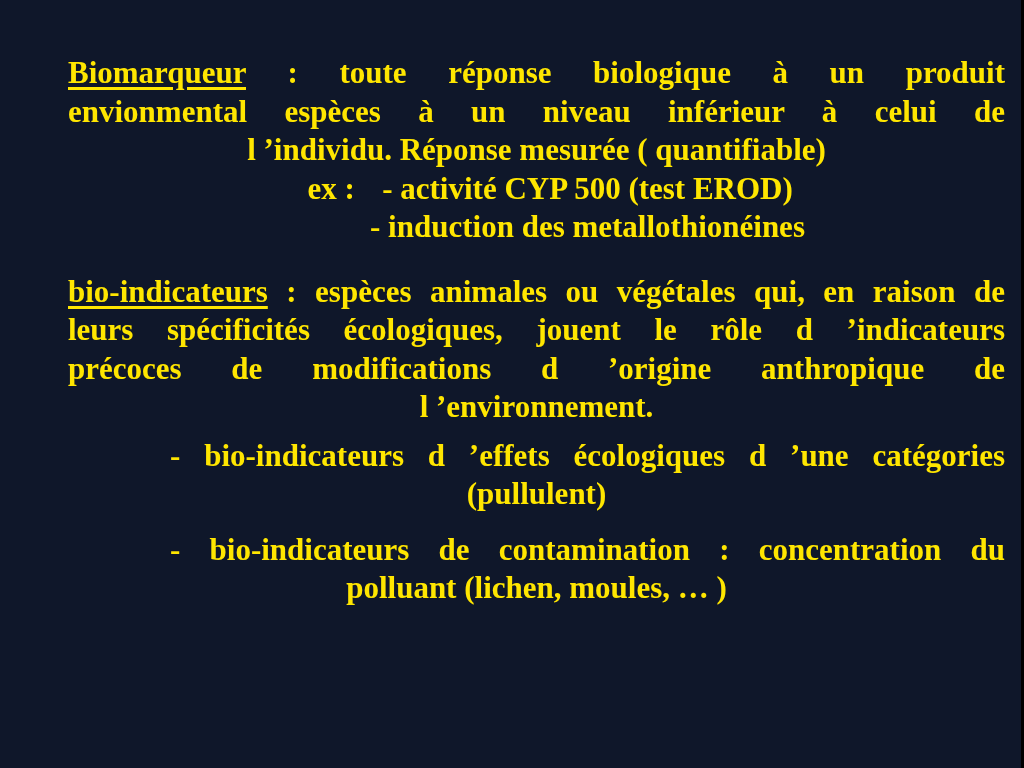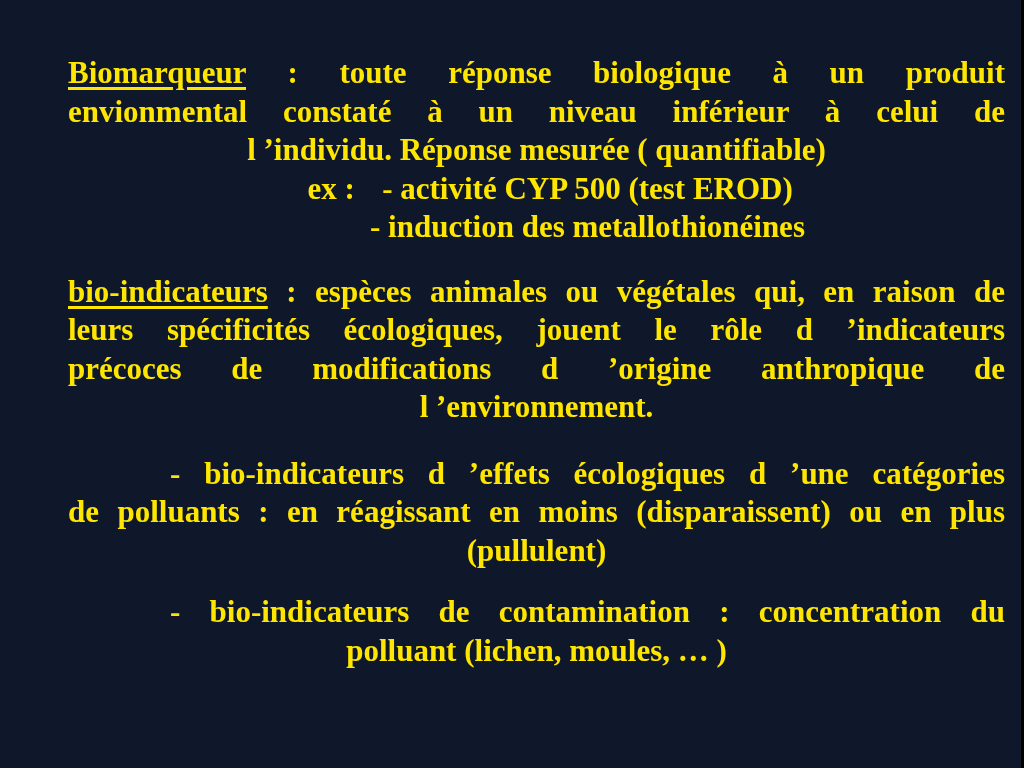--- a/index.html
+++ b/index.html
@@ -21,50 +21,49 @@
     font-size: 31px;
     line-height: 38.5px;
   }
   .line { text-align: center; }
   .just { text-align: justify; text-align-last: justify; }
   .u { text-decoration: underline; text-underline-offset: 4px; text-decoration-thickness: 3px; }
   .exlabel { display: inline-block; width: 102px; }
   .item-indent { padding-left: 102px; }
   .first-indent { text-indent: 102px; }
   .para-bio { margin-top: 26px; }
-  .para-effets { margin-top: 28px; }
-  .para-contam { margin-top: 23px; }
+  .para-effets { margin-top: 10px; }
+  .para-contam { margin-top: 17px; }
 </style>
 </head>
 <body>
 
 <div class="slide">
   <div class="text-area">
 
     <div class="para">
       <div class="line just"><span class="u">Biomarqueur</span><span> : toute réponse biologique à un produit</span></div>
-      <div class="line just">envionmental constaté à un niveau inférieur à celui de</div>
+      <div class="line just">envionmental espèces à un niveau inférieur à celui de</div>
       <div class="line">l ’individu. Réponse mesurée ( quantifiable)</div>
     </div>
 
     <div class="para">
       <div class="line"><span class="exlabel">ex :</span><span>- activité CYP 500 (test EROD)</span></div>
       <div class="line item-indent">- induction des metallothionéines</div>
     </div>
 
     <div class="para para-bio">
       <div class="line just"><span class="u">bio-indicateurs</span><span> : espèces animales ou végétales qui, en raison de</span></div>
       <div class="line just">leurs spécificités écologiques, jouent le rôle d ’indicateurs</div>
       <div class="line just">précoces de modifications d ’origine anthropique de</div>
       <div class="line">l ’environnement.</div>
     </div>
 
     <div class="para para-effets">
       <div class="line just first-indent">- bio-indicateurs d ’effets écologiques d ’une catégories</div>
-      <div class="line just">de polluants : en réagissant en moins (disparaissent) ou en plus</div>
       <div class="line">(pullulent)</div>
     </div>
 
     <div class="para para-contam">
       <div class="line just first-indent">- bio-indicateurs de contamination : concentration du</div>
       <div class="line">polluant (lichen, moules, … )</div>
     </div>
 
   </div>
 </div>

